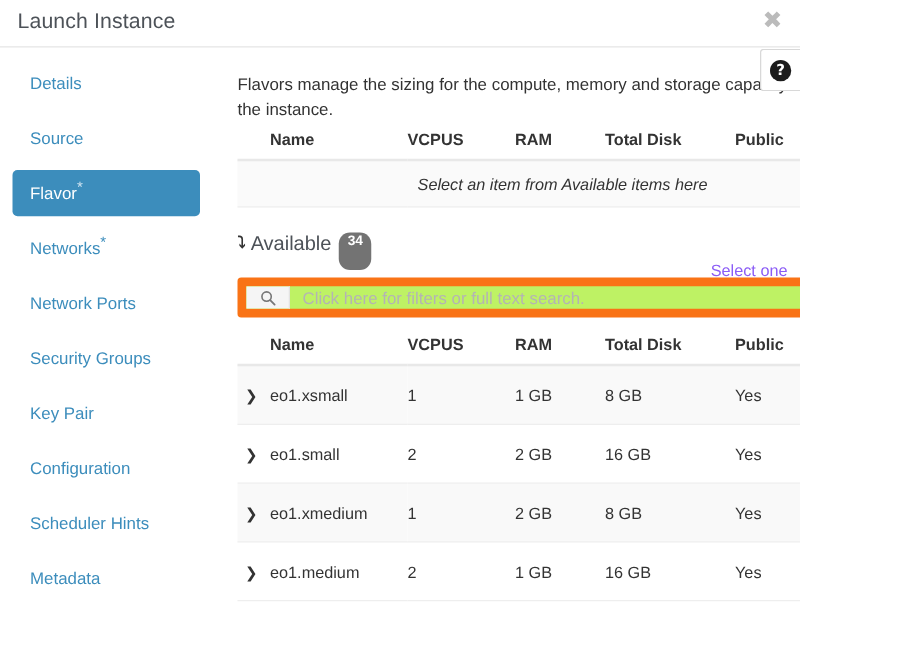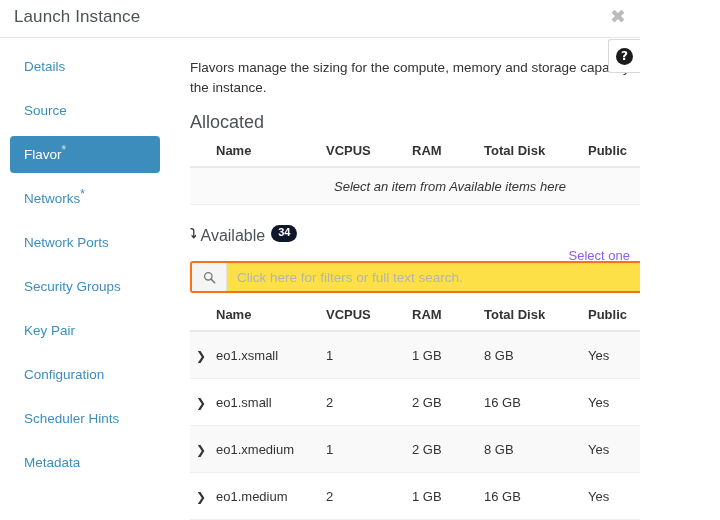--- a/index.html
+++ b/index.html
@@ -210,47 +210,47 @@
     font-family: "DejaVu Sans", sans-serif;
   }
   .available-label {
     font-size: 16px;
     font-weight: 400;
     color: #4d5258;
     vertical-align: middle;
   }
   .count-badge {
     display: inline-block;
-    background: #0f172a;
+    background: #737373;
     color: #ffffff;
     font-size: 11px;
     font-weight: bold;
     border-radius: 9px;
-    padding: 2px 7px 4px 7px;
+    padding: 2px 7px 17px 7px;
     margin-left: 6px;
     vertical-align: 4px;
     line-height: 1;
   }
   .select-one {
     position: absolute;
     right: 10px;
     top: 23px;
     font-size: 13px;
     color: #8b5cf6;
   }
 
   
   .search-bar {
     position: relative;
     margin-top: 10px;
     width: 520px;
     height: 32px;
-    border: 2px solid #f97316;
+    border: 7px solid #f97316;
     border-radius: 3px;
-    background: #fde047;
+    background: #bef264;
     box-sizing: border-box;
     display: flex;
     align-items: stretch;
     overflow: hidden;
   }
   .search-addon {
     width: 34px;
     background: #f5f5f5;
     border-right: 1px solid #e3e3e3;
     display: flex;
@@ -360,21 +360,20 @@
       </div>
       <div class="nav-item">
         <span>Metadata</span>
       </div>
     </div>
 
     <div class="content">
 
       <div class="description">Flavors manage the sizing for the compute, memory and storage capacity of the instance.</div>
 
-      <div class="section-title">Allocated</div>
 
       <table class="tbl">
         <colgroup>
           <col class="col-expand">
             <col class="col-name">
             <col class="col-vcpus">
           <col class="col-ram">
             <col class="col-disk">
             <col class="col-public">
             <col class="col-action">

